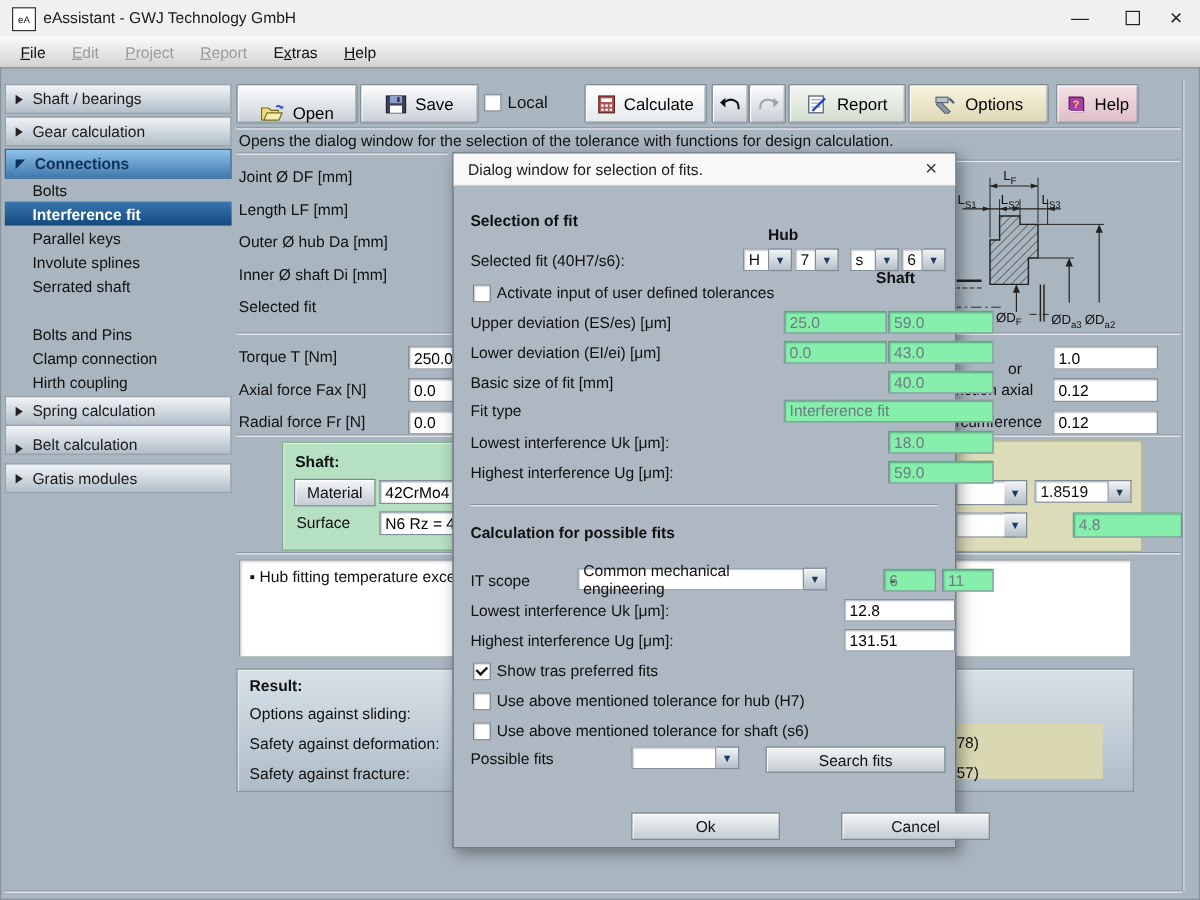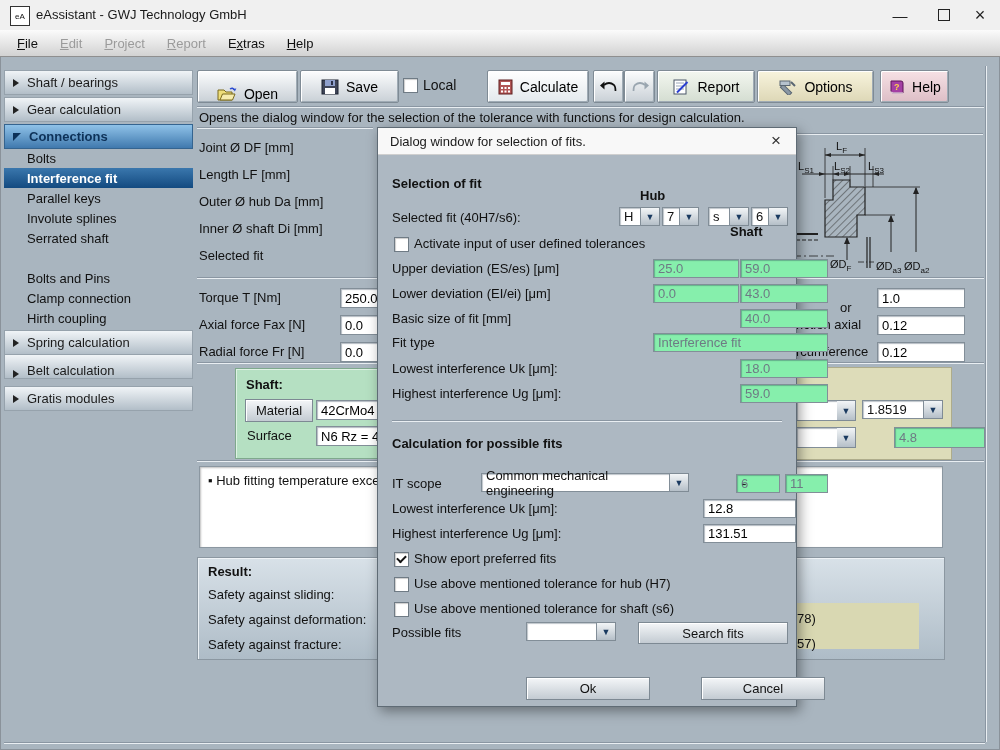--- a/index.html
+++ b/index.html
@@ -247,21 +247,21 @@
     <div class="field" style="left:80px;top:57px;width:145px;">N6 Rz = 4.8</div>
   </div>
 
   <div class="whitebox" style="left:199px;top:466px;width:742px;height:80px;">
     <div class="lbl" style="left:8px;top:6px;"><span>▪</span> <span>Hub fitting temperature excee</span></div>
   </div>
 
   <div class="panel-result" style="left:197px;top:557px;width:746px;height:101px;">
     <div class="beigerow" style="left:403px;top:45px;width:318px;height:46px;"></div>
     <div class="lbl b" style="left:10px;top:6px;">Result:</div>
-    <div class="lbl" style="left:10px;top:29px;">Safety against sliding:</div>
+    <div class="lbl" style="left:10px;top:29px;">Options against sliding:</div>
     <div class="lbl" style="left:10px;top:54px;">Safety against deformation:</div>
     <div class="lbl" style="left:10px;top:79px;">Safety against fracture:</div>
     <div class="lbl" style="left:599px;top:53px;">78)</div>
     <div class="lbl" style="left:599px;top:78px;">57)</div>
   </div>
 
   <div class="lbl" style="left:796px;top:300px;padding-left:44px;">or</div>
   <div class="field" style="left:877px;top:288px;width:78px;">1.0</div>
   <div class="lbl" style="left:796px;top:317px;">riction axial</div>
   <div class="field" style="left:877px;top:315px;width:78px;">0.12</div>
@@ -391,21 +391,21 @@
     <div class="field dis" style="left:326px;top:346px;width:34px;height:17px;">6</div>
     <div class="lbl" style="left:364px;top:348px;">-</div>
     <div class="field dis" style="left:375px;top:346px;width:33px;height:17px;">11</div>
 
     <div class="lbl" style="left:14px;top:373px;">Lowest interference Uk [μm]:</div>
     <div class="field" style="left:325px;top:371px;width:83px;height:17px;">12.8</div>
     <div class="lbl" style="left:14px;top:398px;">Highest interference Ug [μm]:</div>
     <div class="field" style="left:325px;top:396px;width:83px;height:17px;">131.51</div>
 
     <div class="chk checked" style="left:16px;top:424px;"></div>
-    <div class="lbl" style="left:36px;top:423px;">Show eport preferred fits</div>
+    <div class="lbl" style="left:36px;top:423px;">Show tras preferred fits</div>
     <div class="chk" style="left:16px;top:449px;"></div>
     <div class="lbl" style="left:36px;top:448px;">Use above mentioned tolerance for hub (H7)</div>
     <div class="chk" style="left:16px;top:474px;"></div>
     <div class="lbl" style="left:36px;top:473px;">Use above mentioned tolerance for shaft (s6)</div>
 
     <div class="lbl" style="left:14px;top:497px;">Possible fits</div>
     <div class="combo" style="left:148px;top:494px;width:90px;">
         <div class="cfield"></div>
         <div class="carrow">▼</div>
       </div>

